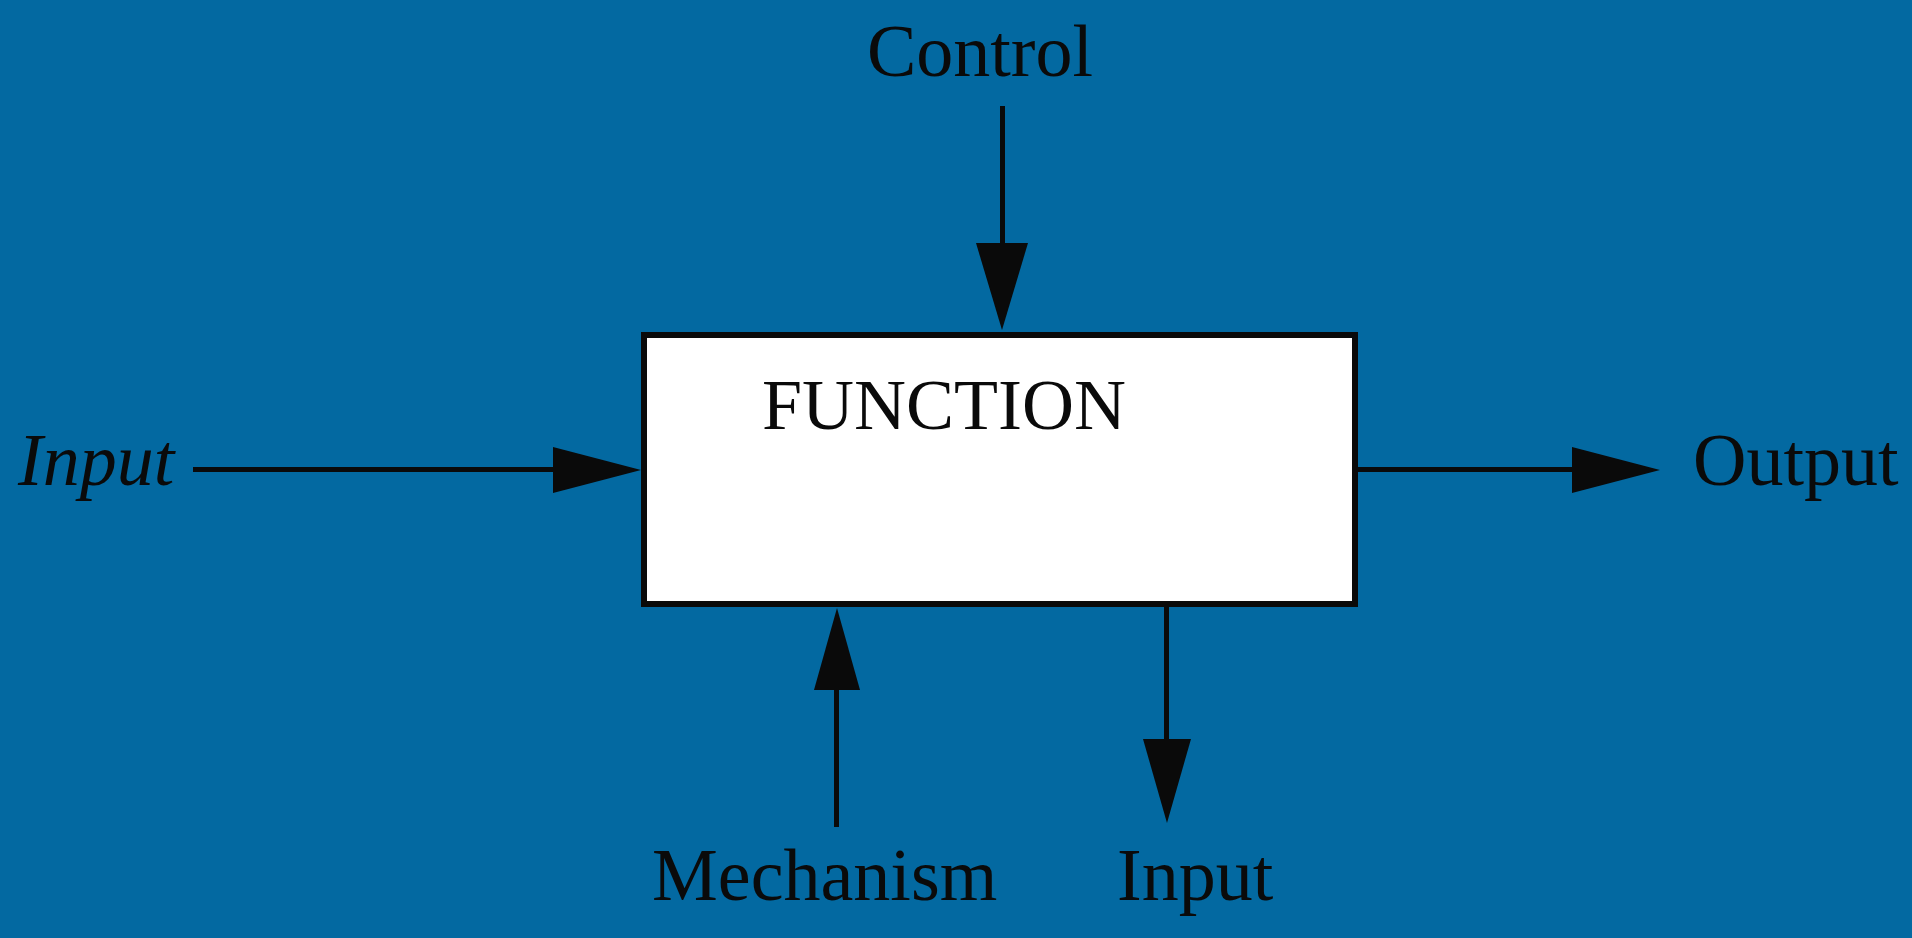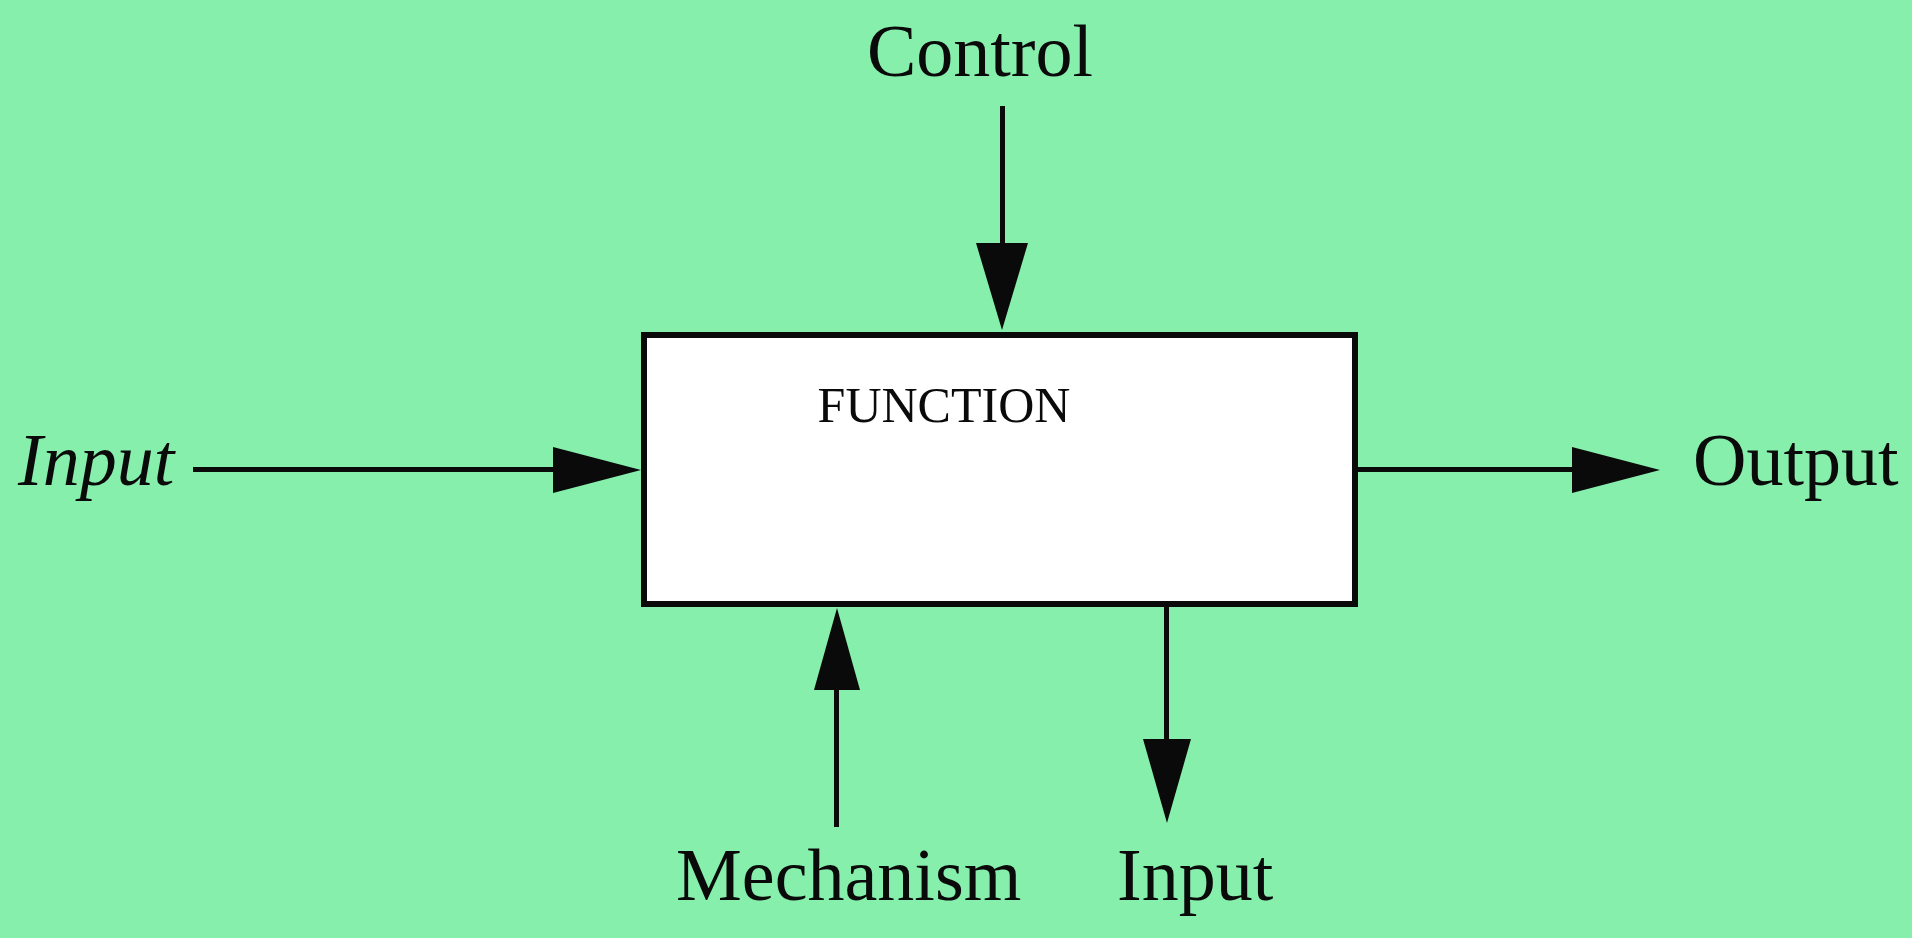--- a/index.html
+++ b/index.html
@@ -1,51 +1,51 @@
 <!DOCTYPE html>
 <html><head>
 <meta charset="utf-8">
 <style>
   html, body { margin: 0; padding: 0; background: #ffffff; }
   .canvas {
     position: relative;
     width: 1912px;
     height: 938px;
-    background: #86efac;
+    background: #0369a1;
     font-family: "Liberation Serif", "DejaVu Serif", serif;
     color: #0a0a0a;
     overflow: hidden;
   }
   .label {
     position: absolute;
     font-size: 74px;
     line-height: 75px;
     white-space: nowrap;
     color: #0a0a0a;
   }
   #lbl-control   { left: 980px;  top: 14px; transform: translateX(-50%); }
   #lbl-input     { left: 18px;   top: 423px; font-style: italic; }
   #lbl-output    { left: 1693px; top: 423px; }
-  #lbl-mechanism { left: 652px;  top: 838px; margin-left: 24px; }
+  #lbl-mechanism { left: 652px;  top: 838px; }
   #lbl-call      { left: 1117px; top: 838px; }
 
   .function-box {
     position: absolute;
     left: 641px; top: 332px;
     width: 717px; height: 275px;
     box-sizing: border-box;
     border: 6px solid #0a0a0a;
     background: #ffffff;
   }
   .box-text {
     position: absolute;
     left: 641px; top: 369px;
     width: 606px;
     text-align: center;
-    font-size: 50px;
+    font-size: 72px;
     line-height: 72px;
   }
 
   .shaft { position: absolute; background: #0a0a0a; }
   .head  { position: absolute; width: 0; height: 0; }
 
   
   #control-shaft { left: 1000px; top: 106px; width: 5px; height: 140px; }
   #control-head  { left: 976px;  top: 243px;
                    border-left: 26px solid transparent;

